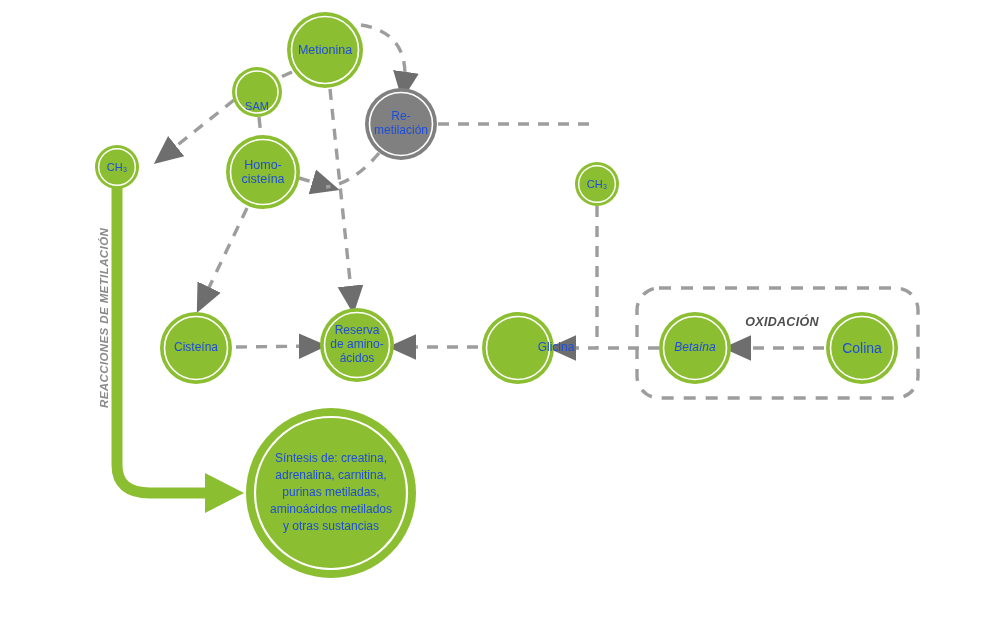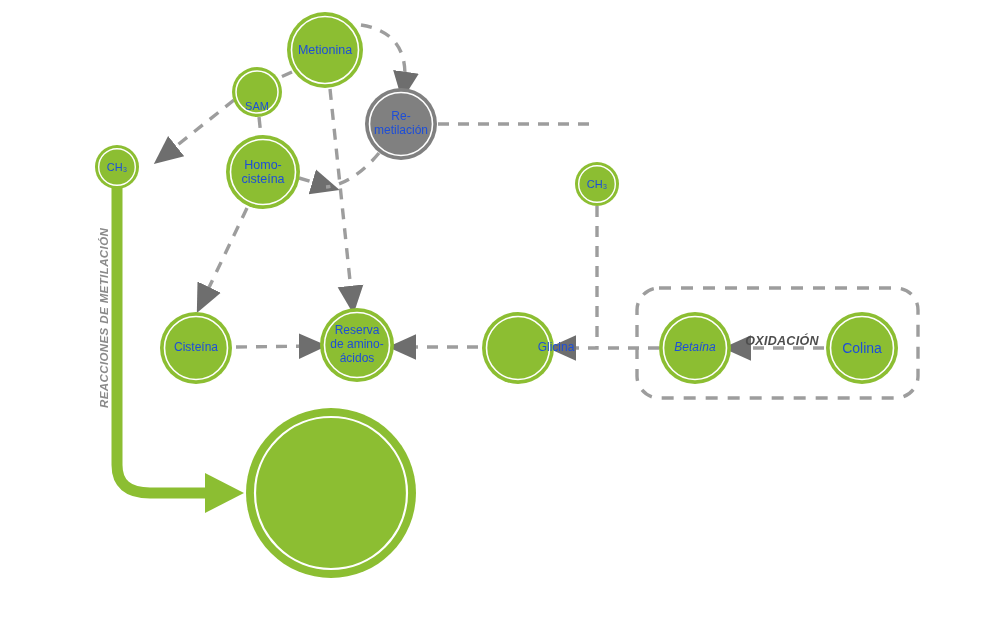--- a/index.html
+++ b/index.html
@@ -23,21 +23,20 @@
     transform:rotate(-90deg);
     white-space:nowrap;
   }
   .boxlabel{
     position:absolute;color:#4d4d4d;
     font-family:"Liberation Sans", sans-serif;
     font-style:italic;font-weight:bold;font-size:12.5px;
     letter-spacing:.3px;
     transform:translate(-50%,-50%);
     white-space:nowrap;
-    margin-top:19px;
   }
 </style>
 </head>
 <body>
 
 <div id="stage">
 
   <svg class="layer" viewBox="0 0 1000 621" xmlns="http://www.w3.org/2000/svg">
     <defs>
       <marker id="arrGray" markerWidth="9" markerHeight="9" refX="4.2" refY="4.5" orient="auto" markerUnits="strokeWidth">
@@ -166,18 +165,23 @@
   <div class="nodelabel" style="left:357px;top:345px;font-size:12px;">Reserva
 de amino-
 ácidos</div>
 
   <div class="nodelabel" style="left:518px;top:348px;font-size:12px;margin-left:38px;">Glicina</div>
 
   <div class="nodelabel" style="left:695px;top:348px;font-size:12px;font-style:italic;">Betaína</div>
 
   <div class="nodelabel" style="left:862px;top:348px;font-size:14px;text-align:right;">Colina</div>
 
+  <div class="nodelabel" style="left:331px;top:493px;font-size:12px;line-height:1.42;">Síntesis de: creatina,
+adrenalina, carnitina,
+purinas metiladas,
+aminoácidos metilados
+y otras sustancias</div>
 
   <div class="vlabel" style="left:98px;top:408px;">REACCIONES DE METILACIÓN</div>
 
   <div class="boxlabel" style="left:782px;top:322px;">OXIDACIÓN</div>
 
 </div>
 
 </body></html>

